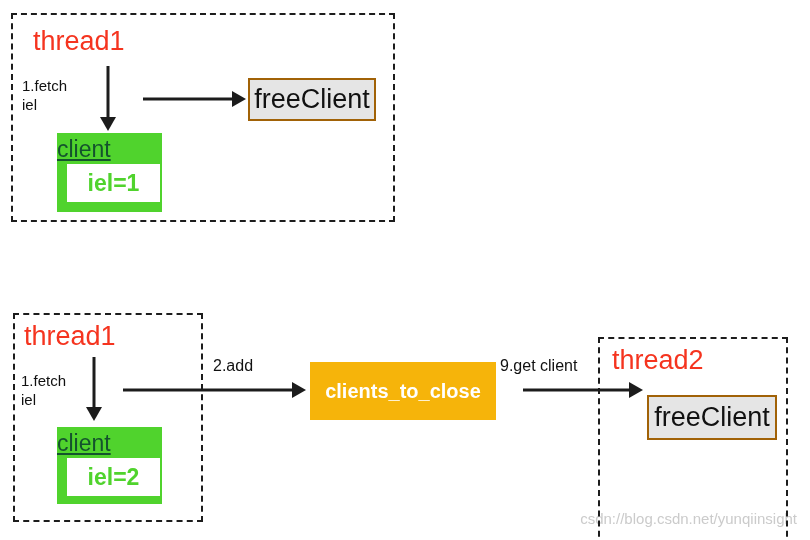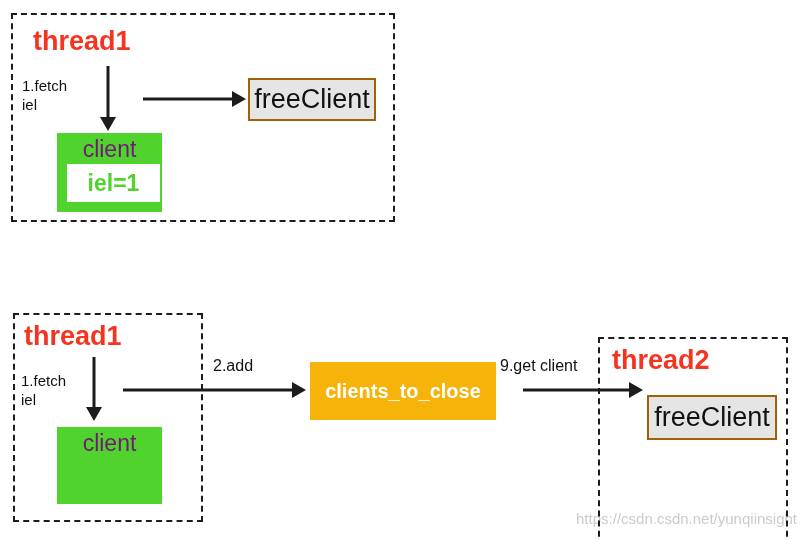--- a/index.html
+++ b/index.html
@@ -30,21 +30,20 @@
   .box-a { left: 11px;  top: 13px;  width: 384px; height: 209px; }
   .box-b { left: 13px;  top: 313px; width: 190px; height: 209px; }
   .box-c { left: 598px; top: 313px; width: 190px; height: 210px; margin-top: 24px; }
 
   .thread-label {
     position: absolute;
     color: var(--thread-red);
     font-size: 27px;
     line-height: 1.1;
     white-space: nowrap;
-    font-weight: bold;
   }
   .thread-label-a { left: 20px; top: 12px; }
   .thread-label-b { left: 9px;  top: 7px; }
   .thread-label-c { left: 12px; top: 7px; }
 
   .step-note {
     position: absolute;
     font-size: 15px;
     line-height: 19px;
     color: #111;
@@ -57,24 +56,25 @@
   
   .client-box {
     position: absolute;
     background: var(--client-green);
   }
   .client-box-a { left: 44px; top: 118px; width: 105px; height: 79px; }
   .client-box-b { left: 42px; top: 112px; width: 105px; height: 77px; }
   .client-title {
     position: absolute;
     left: 0; right: 0; top: 2px;
-    text-align: center;
-    color: #701a75;
+    text-align: left;
+    color: #14532d;
     font-size: 23px;
     line-height: 28px;
+    text-decoration: underline;
   }
   .iel-box {
     position: absolute;
     left: 10px; right: 2px; top: 31px; height: 38px;
     background: #ffffff;
     display: flex; align-items: center; justify-content: center;
     color: var(--client-green);
     font-weight: bold;
     font-size: 23px;
   }
@@ -144,21 +144,21 @@
     font-size: 15px;
     color: var(--watermark-gray);
     white-space: nowrap;
   }
 </style>
 </head>
 <body>
 
 <div class="canvas">
 
-  <div class="watermark">https://csdn.csdn.net/yunqiinsight</div>
+  <div class="watermark">csdn://blog.csdn.net/yunqiinsight</div>
 
   <div class="dashed-box box-a">
     <div class="thread-label thread-label-a">thread1</div>
     <div class="step-note fetch-a">
       <div>1.fetch</div>
       <div>iel</div>
     </div>
     <div class="client-box client-box-a">
       <div class="client-title">client</div>
       <div class="iel-box">iel=1</div>
@@ -167,20 +167,21 @@
   </div>
 
   <div class="dashed-box box-b">
     <div class="thread-label thread-label-b">thread1</div>
     <div class="step-note fetch-b">
       <div>1.fetch</div>
       <div>iel</div>
     </div>
     <div class="client-box client-box-b">
       <div class="client-title">client</div>
+      <div class="iel-box">iel=2</div>
     </div>
   </div>
 
   <div class="dashed-box box-c">
     <div class="thread-label thread-label-c">thread2</div>
     <div class="free-client free-client-c">freeClient</div>
   </div>
 
   <div class="queue-box">clients_to_close</div>
   <div class="step-note abs add-label">2.add</div>

